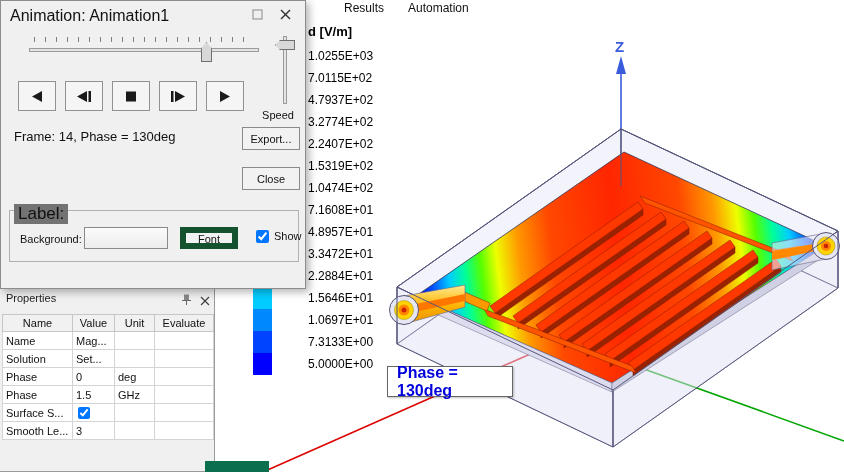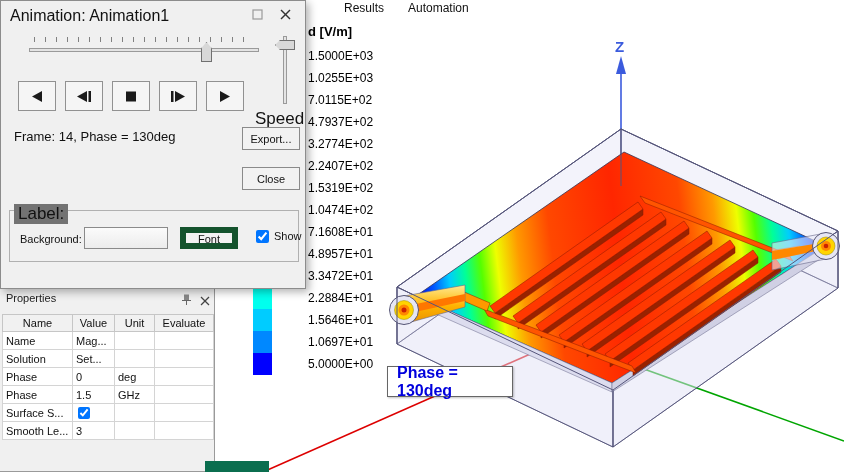--- a/index.html
+++ b/index.html
@@ -40,21 +40,21 @@
   .hticks{position:absolute;left:5px;top:2px;right:5px;height:5px;
     background:repeating-linear-gradient(to right,#808080 0,#808080 1px,transparent 1px,transparent 11px);}
   .htrack{position:absolute;left:0;top:13px;width:100%;height:4px;background:#e4e4e4;border:1px solid #9a9a9a;}
   .hthumb{position:absolute;left:172px;top:7px;width:11px;height:20px;background:#d8d8d8;border:1px solid #707070;
     clip-path:polygon(0 32%,50% 0,100% 32%,100% 100%,0 100%);}
 
   .vslider{position:absolute;left:272px;top:33px;width:24px;height:73px;}
   .vtrack{position:absolute;left:10px;top:2px;width:4px;height:68px;background:#e4e4e4;border:1px solid #9a9a9a;}
   .vthumb{position:absolute;left:2px;top:6px;width:20px;height:10px;background:#d8d8d8;border:1px solid #707070;
     clip-path:polygon(0 50%,25% 0,100% 0,100% 100%,25% 100%);}
-  .speed-label{position:absolute;left:254px;top:108px;width:46px;text-align:center;font-size:17px;color:#111;}
+  .speed-label{position:absolute;left:254px;top:108px;width:46px;text-align:center;font-size:11px;color:#111;}
 
   .pb-btn{position:absolute;top:80px;width:38px;height:30px;background:#f5f5f5;border:1px solid #919191;
     display:flex;align-items:center;justify-content:center;cursor:default;}
   #pb1{left:17px;} #pb2{left:64px;} #pb3{left:111px;} #pb4{left:158px;} #pb5{left:205px;}
   .pb-btn svg{display:block;}
 
   .frame-text{position:absolute;left:13px;top:128px;font-size:13px;color:#111;}
   .side-btn{position:absolute;left:241px;width:58px;height:23px;background:#f2f2f2;border:1px solid #8a8a8a;
     font-size:11px;font-family:inherit;color:#111;cursor:default;}
   #btn-export{top:126px;}
@@ -190,24 +190,20 @@
 
   <div class="menubar">
     <span class="menu-item" id="mi-results">Results</span>
     <span class="menu-item" id="mi-automation">Automation</span>
   </div>
 
   <div class="legend">
     <div class="legend-title">d [V/m]</div>
     <div class="legend-rows">
       <div class="legend-row">
-          <span class="legend-swatch" style="background: rgb(255, 0, 0);"></span>
-          <span class="legend-value">1.5000E+03</span>
-        </div>
-      <div class="legend-row">
           <span class="legend-swatch" style="background: rgb(255, 68, 0);"></span>
           <span class="legend-value">1.0255E+03</span>
         </div>
       <div class="legend-row">
           <span class="legend-swatch" style="background: rgb(255, 136, 0);"></span>
           <span class="legend-value">7.0115E+02</span>
         </div>
       <div class="legend-row">
           <span class="legend-swatch" style="background: rgb(255, 204, 0);"></span>
           <span class="legend-value">4.7937E+02</span>
@@ -244,20 +240,24 @@
           <span class="legend-swatch" style="background: rgb(0, 255, 238);"></span>
           <span class="legend-value">2.2884E+01</span>
         </div>
       <div class="legend-row">
           <span class="legend-swatch" style="background: rgb(0, 204, 255);"></span>
           <span class="legend-value">1.5646E+01</span>
         </div>
       <div class="legend-row">
           <span class="legend-swatch" style="background: rgb(0, 136, 255);"></span>
           <span class="legend-value">1.0697E+01</span>
+        </div>
+      <div class="legend-row">
+          <span class="legend-swatch" style="background: rgb(0, 68, 255);"></span>
+          <span class="legend-value">7.3133E+00</span>
         </div>
       <div class="legend-row">
           <span class="legend-swatch" style="background: rgb(0, 0, 255);"></span>
           <span class="legend-value">5.0000E+00</span>
         </div>
     </div>
   </div>
 
   <div class="phase-box">Phase = 130deg</div>
 

